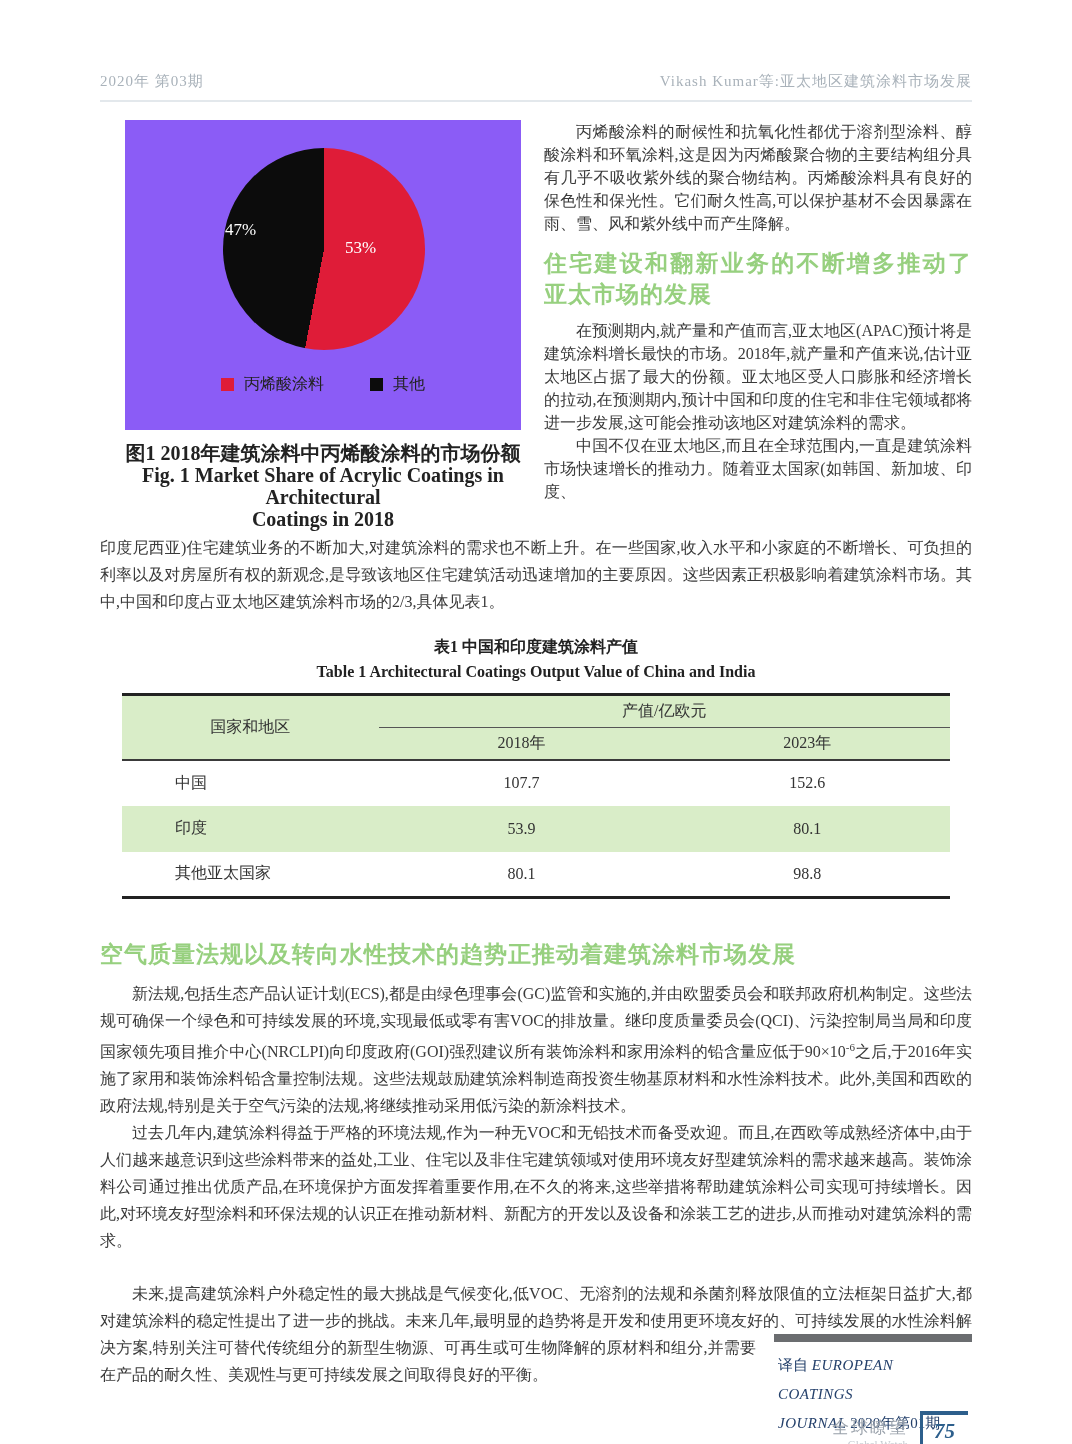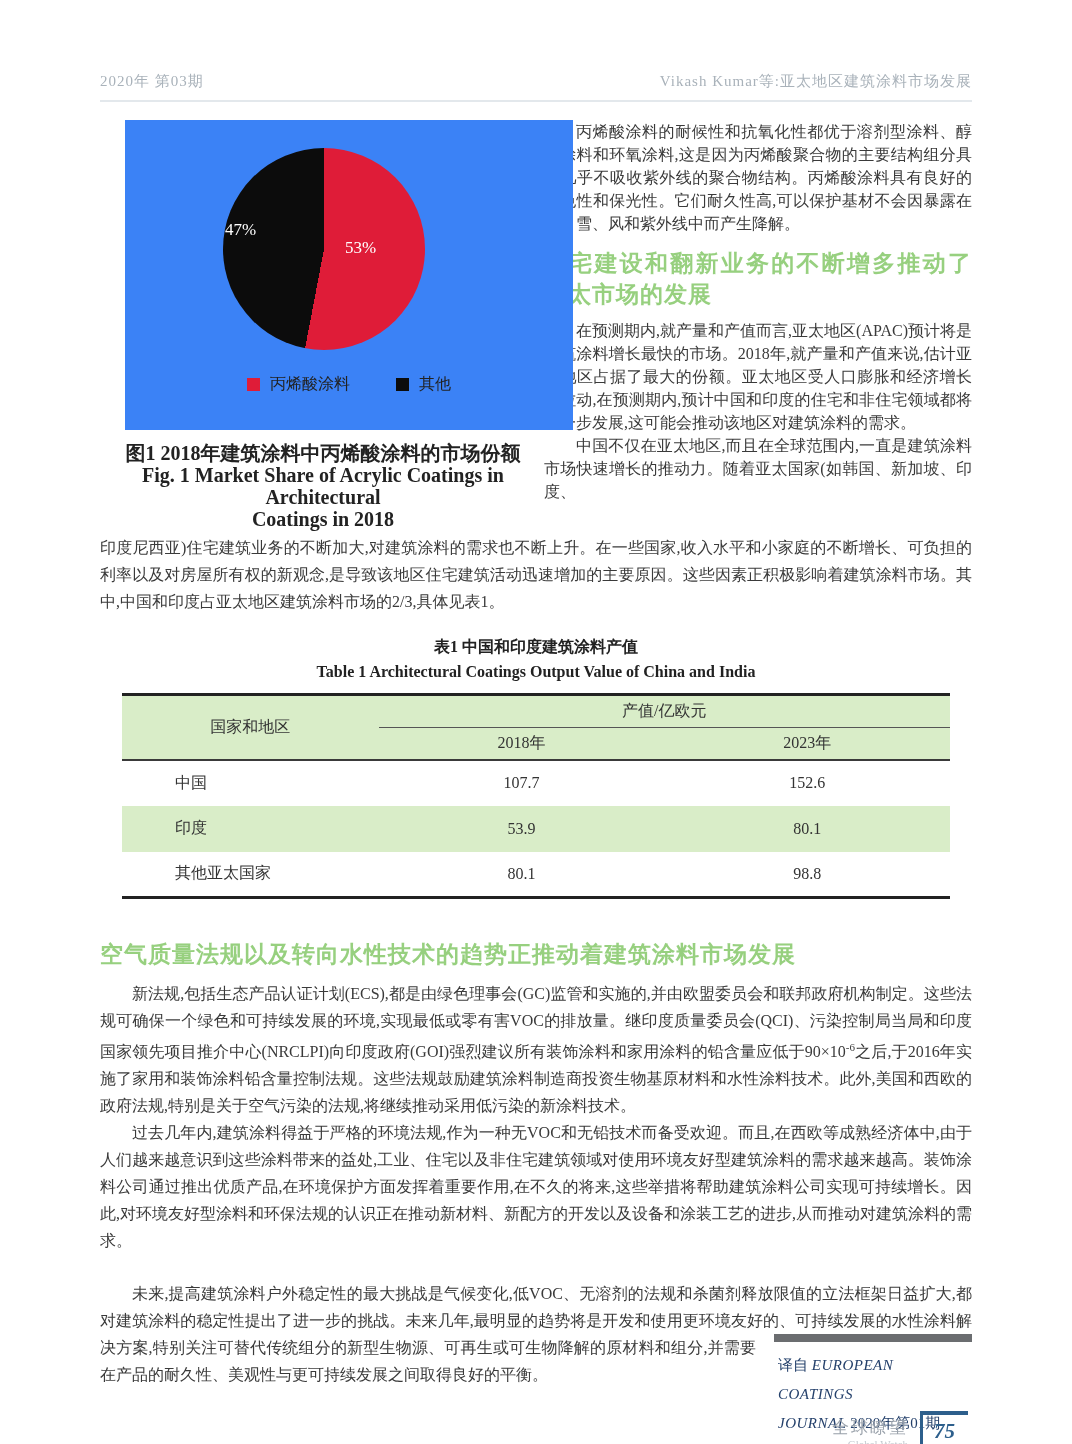--- a/index.html
+++ b/index.html
@@ -15,21 +15,21 @@
   .pg-header {
     display:flex; justify-content:space-between; align-items:flex-end;
     padding-top:72px; padding-bottom:9px;
     border-bottom:2px solid #e3e8ec;
     color:#a9b2ba; font-size:15px; letter-spacing:1px;
   }
 
   
   .two-col { display:flex; margin-top:18px; }
   .fig-col { width:420px; flex:none; }
-  .pie-panel { width:448px; height:310px; margin-left:25px; background:#3b82f6; position:relative; }
+  .pie-panel { width:396px; height:310px; margin-left:25px; background:#8b5cf6; position:relative; }
   .pie {
     position:absolute; left:98px; top:28px; width:202px; height:202px; border-radius:50%;
     background:conic-gradient(#df1c38 0 53%, #0c0c0c 53% 100%);
   }
   .pie-label { position:absolute; color:#ffffff; font-size:17px; }
   .lbl-other   { left:100px; top:100px; }
   .lbl-acrylic { left:220px; top:118px; }
   .legend { position:absolute; left:0; right:0; top:254px; display:flex; justify-content:center; gap:46px; }
   .legend-item { display:flex; align-items:center; gap:10px; font-size:16px; color:#222; }
   .swatch { width:13px; height:13px; display:inline-block; }

